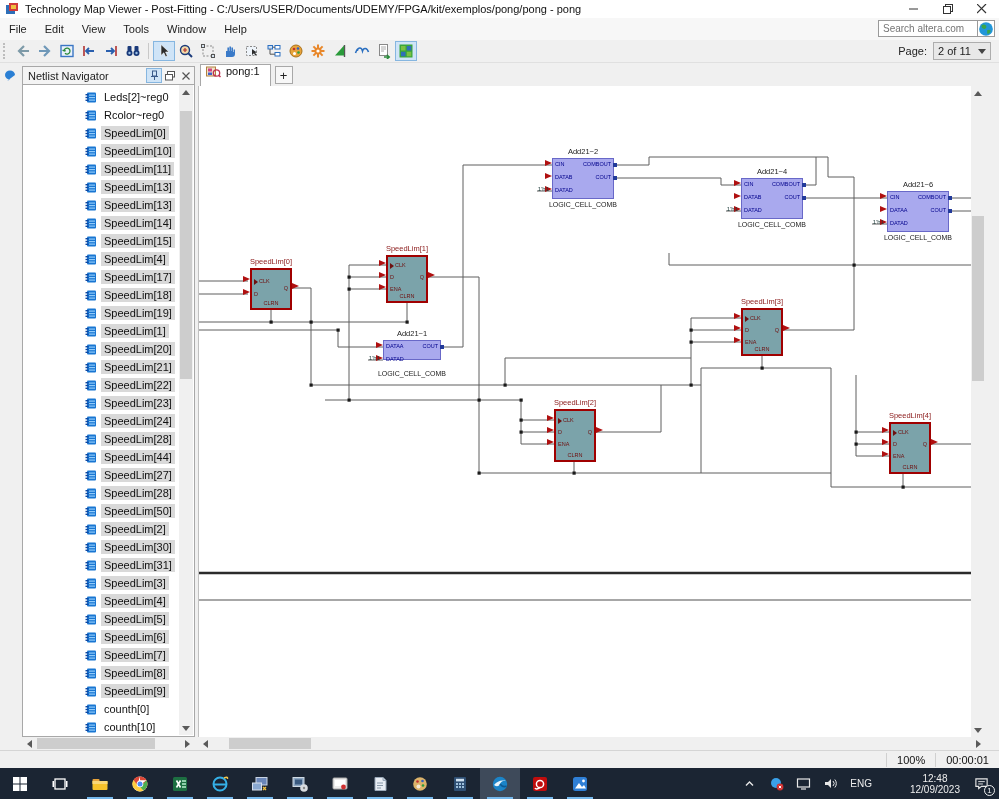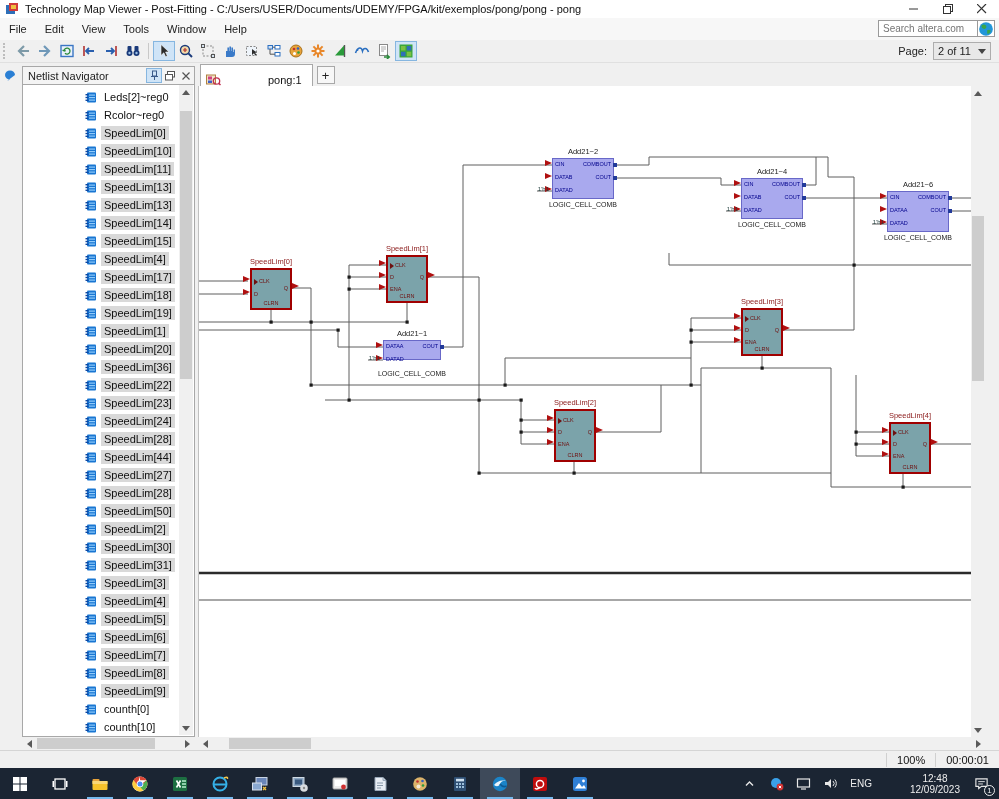--- a/index.html
+++ b/index.html
@@ -56,21 +56,21 @@
   .tri-u { width:0;height:0;border-left:4px solid transparent;border-right:4px solid transparent;border-bottom:5px solid #5a5a5a; }
   .tri-d { width:0;height:0;border-left:4px solid transparent;border-right:4px solid transparent;border-top:5px solid #5a5a5a; }
   .tri-l { width:0;height:0;border-top:4px solid transparent;border-bottom:4px solid transparent;border-right:5px solid #5a5a5a; }
   .tri-r { width:0;height:0;border-top:4px solid transparent;border-bottom:4px solid transparent;border-left:5px solid #5a5a5a; }
   .hsb { position:absolute; height:13px; background:#f0f0f0; }
   .hsb .sb-btn { position:absolute; top:0; width:13px; height:13px; display:flex; align-items:center; justify-content:center; }
   .hsb .thumb { position:absolute; top:1px; height:11px; background:#cdcdcd; }
 
   
   #tabbar { position:absolute; left:198px; top:63px; width:801px; height:23px; background:#f0f0f0; display:flex; align-items:flex-end; }
-  #tab-active { height:22px; background:#ffffff; border:1px solid #a8a8a8; border-bottom:none; display:flex; align-items:flex-end; padding:0 10px 0 5px; margin-left:2px; font-size:11px; color:#111;gap:42px; }
+  #tab-active { height:22px; background:#ffffff; border:1px solid #a8a8a8; border-bottom:none; display:flex; align-items:flex-start; padding:0 10px 0 5px; margin-left:2px; font-size:11px; color:#111; }
   #tab-active svg { width:15px; height:13px; margin-right:5px; }
   #newtab { width:18px; height:18px; border:1px solid #a8a8a8; background:#f7f7f7; margin:0 0 2px 4px; font-size:13px; color:#222; display:flex; align-items:center; justify-content:center; }
 
   #canvas { position:absolute; left:198px; top:86px; width:787px; height:651px; background:#ffffff; border-left:1px solid #c0c0c0; overflow:hidden; }
   #wires { position:absolute; left:0; top:0; }
   #blocks-layer { position:absolute; left:0; top:0; width:787px; height:651px; }
 
   .blk { position:absolute; }
   .blk .bx { position:absolute; left:0; top:0; width:100%; height:100%; }
   .blk.ff .bx { background:#7ba3aa; border:2px solid #a00000; }
@@ -506,21 +506,21 @@
           <div class="nrow">
             <svg class="nicon" viewBox="0 0 12 11">
               <rect x="2" y="0.5" width="9" height="10" rx="1" fill="#1976d2"></rect>
               <rect x="0.5" y="2" width="3" height="1.4" fill="#0d47a1"></rect>
               <rect x="0.5" y="4.8" width="3" height="1.4" fill="#0d47a1"></rect>
               <rect x="0.5" y="7.6" width="3" height="1.4" fill="#0d47a1"></rect>
               <rect x="4" y="2.5" width="6" height="1.2" fill="#90caf9"></rect>
               <rect x="4" y="5" width="6" height="1.2" fill="#90caf9"></rect>
               <rect x="4" y="7.5" width="6" height="1.2" fill="#90caf9"></rect>
             </svg>
-            <span class="nlabel sel">SpeedLim[36]</span>
+            <span class="nlabel sel">SpeedLim[21]</span>
           </div>
           <div class="nrow">
             <svg class="nicon" viewBox="0 0 12 11">
               <rect x="2" y="0.5" width="9" height="10" rx="1" fill="#1976d2"></rect>
               <rect x="0.5" y="2" width="3" height="1.4" fill="#0d47a1"></rect>
               <rect x="0.5" y="4.8" width="3" height="1.4" fill="#0d47a1"></rect>
               <rect x="0.5" y="7.6" width="3" height="1.4" fill="#0d47a1"></rect>
               <rect x="4" y="2.5" width="6" height="1.2" fill="#90caf9"></rect>
               <rect x="4" y="5" width="6" height="1.2" fill="#90caf9"></rect>
               <rect x="4" y="7.5" width="6" height="1.2" fill="#90caf9"></rect>

